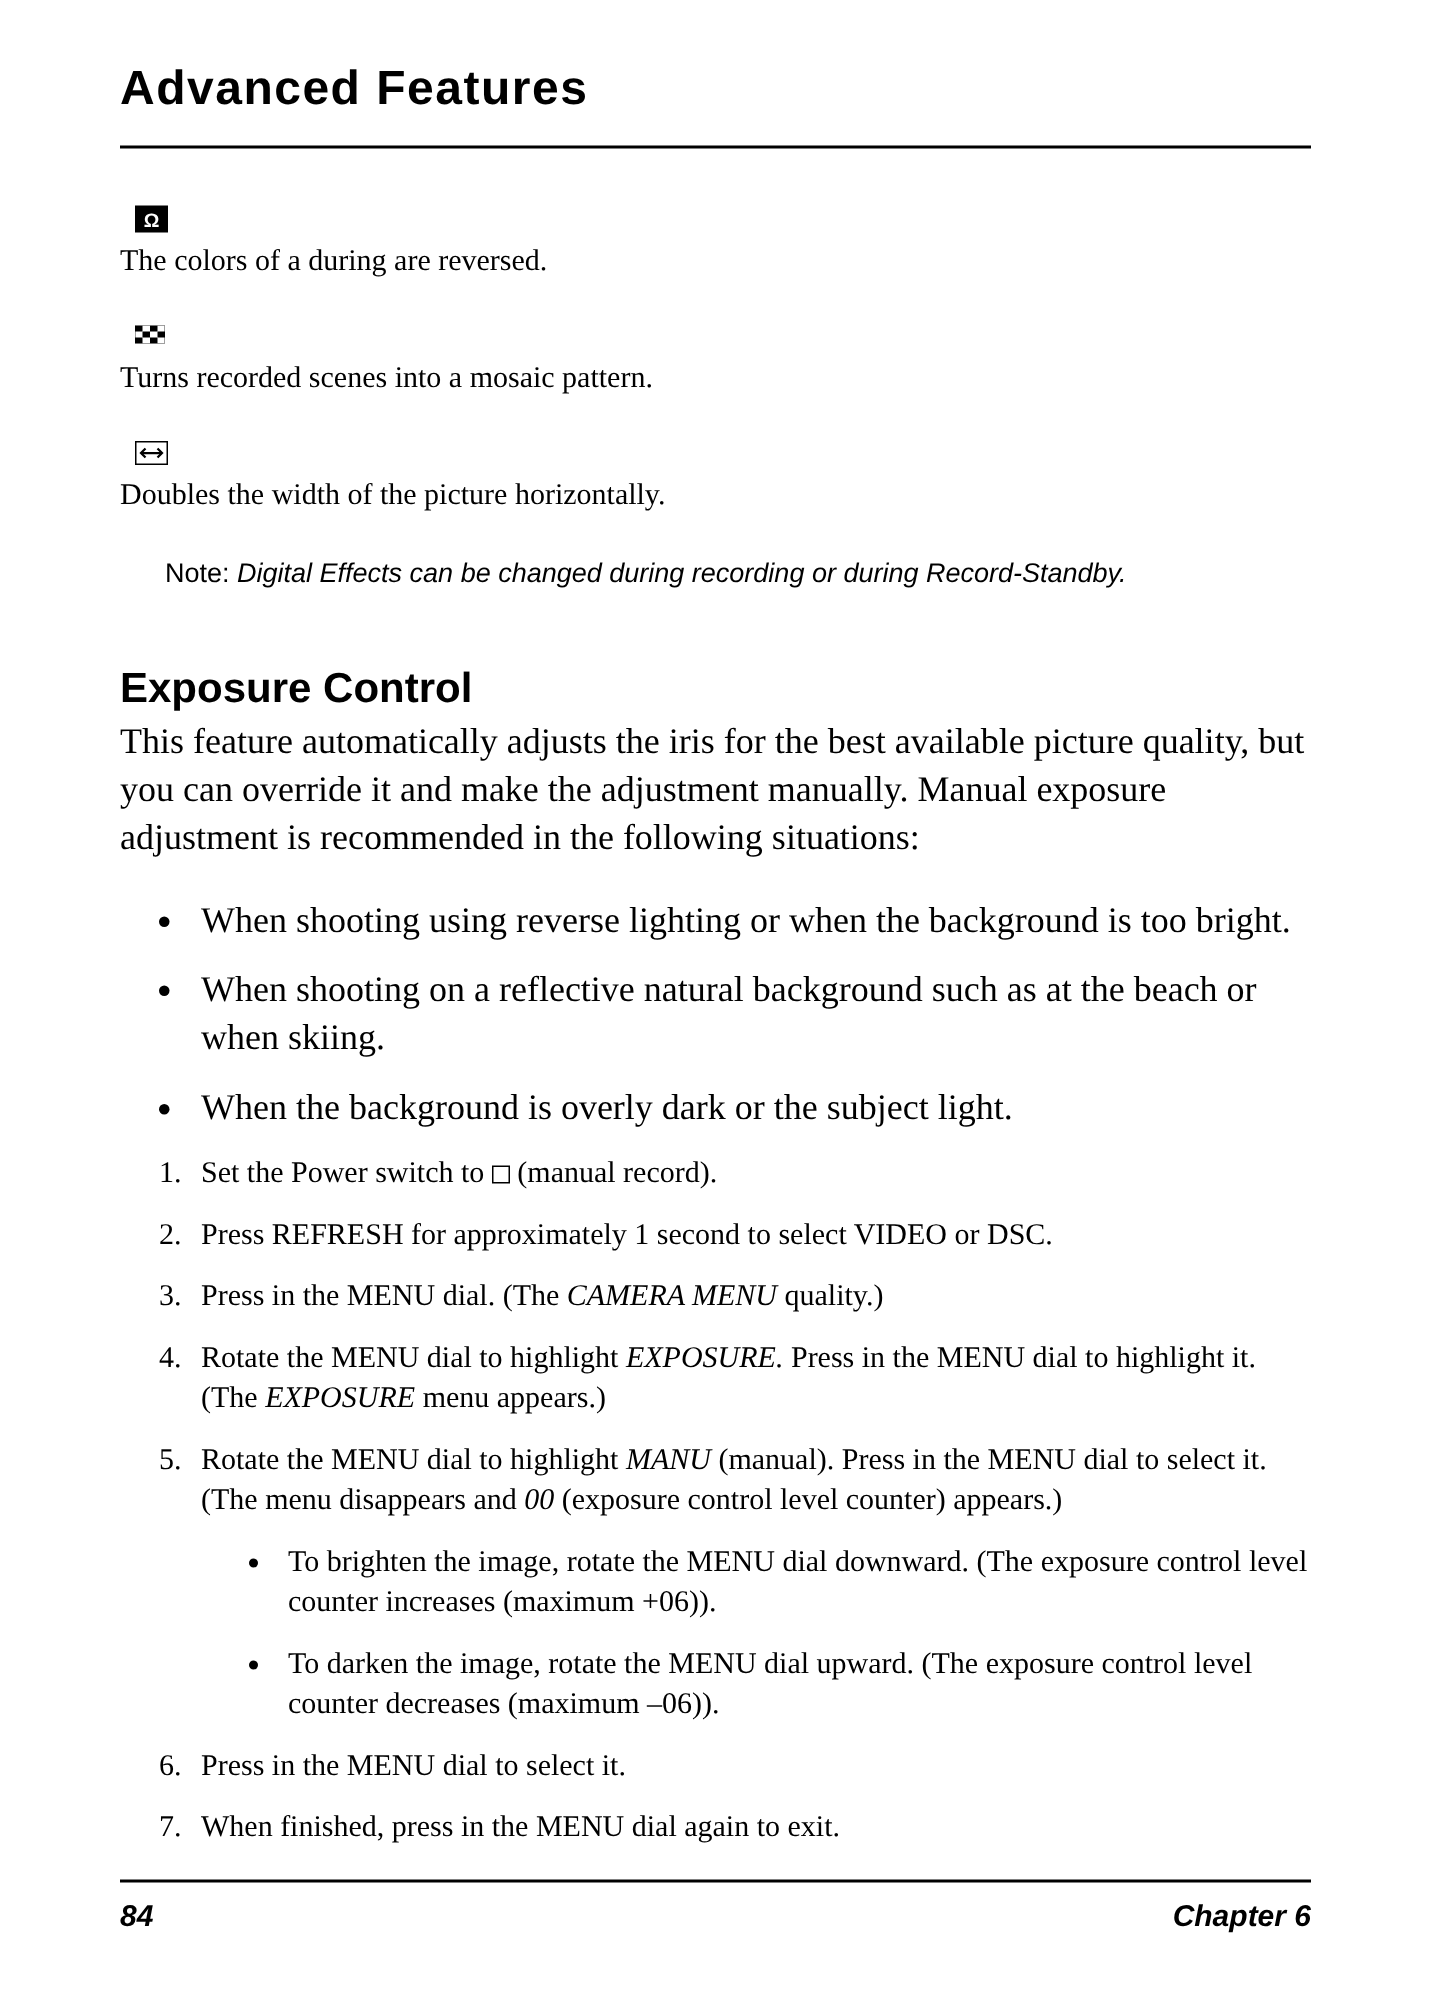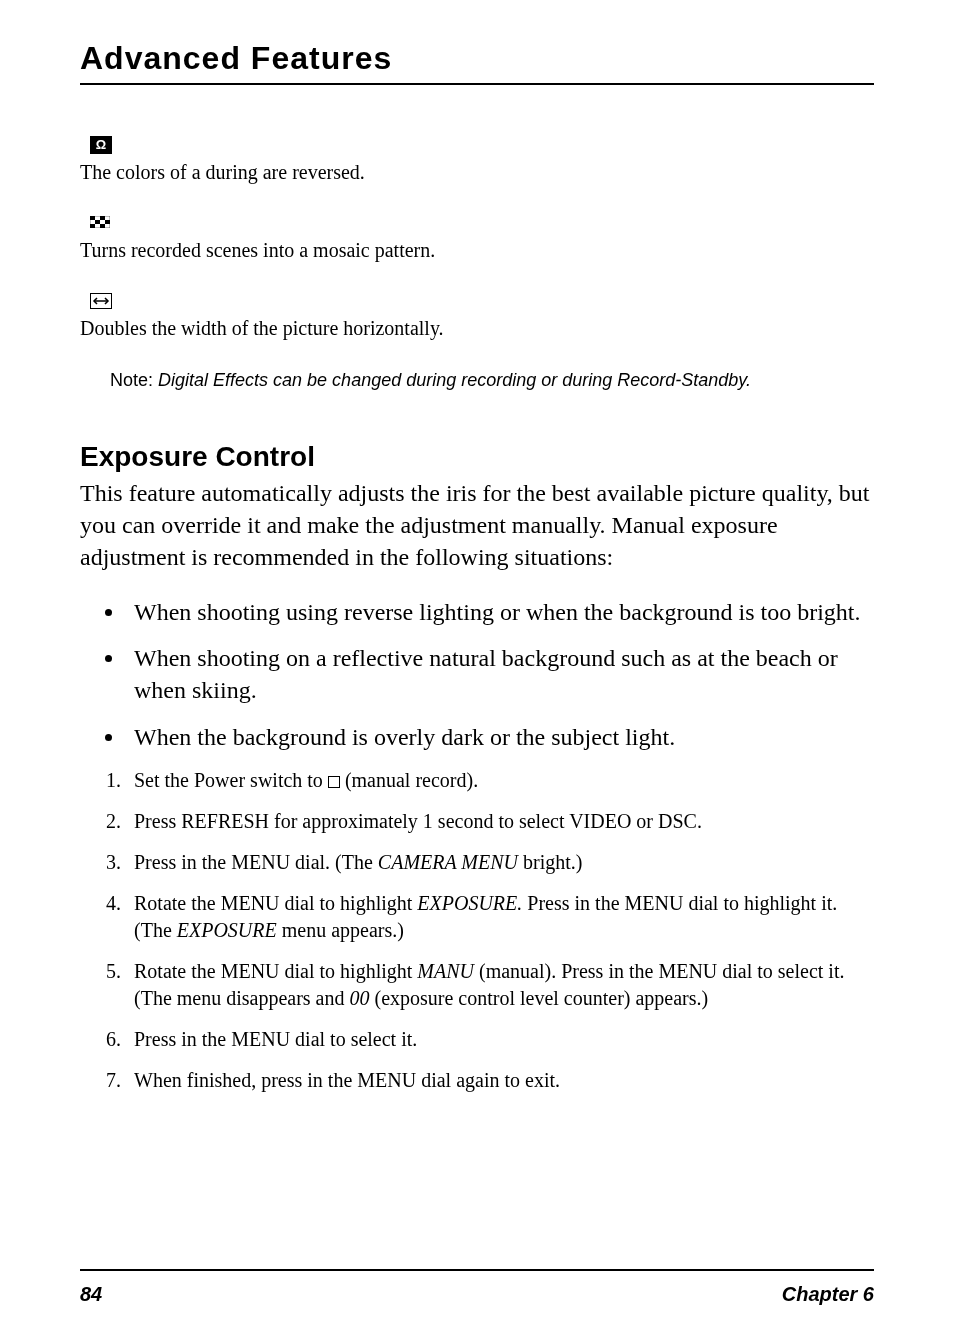--- a/index.html
+++ b/index.html
@@ -11,22 +11,22 @@
     font-family: Georgia, 'Times New Roman', serif;
     color: #000;
     position: relative;
   }
   .chapter-title {
     font-family: Arial, Helvetica, sans-serif;
     font-weight: 900;
     font-size: 32px;
     letter-spacing: 1px;
     border-bottom: 2px solid #000;
-    padding-bottom: 6px;
-    margin-bottom: 50px;
+    padding-bottom: 20px;
+    margin-bottom: 38px;
   }
   .icon-row {
     margin-left: 10px;
     margin-bottom: 4px;
   }
   .neg-icon {
     display: inline-flex;
     align-items: center;
     justify-content: center;
     width: 22px;
@@ -110,21 +110,21 @@
     display: inline-block;
     width: 12px;
     height: 12px;
     border: 1.5px solid #000;
     vertical-align: -1px;
   }
   .footer {
     position: absolute;
     left: 80px;
     right: 80px;
-    bottom: 34px;
+    bottom: 50px;
     border-top: 2px solid #000;
     padding-top: 12px;
     display: flex;
     justify-content: space-between;
     font-family: Arial, Helvetica, sans-serif;
     font-style: italic;
     font-weight: bold;
     font-size: 20px;
   }
   .ital { font-style: italic; }
@@ -178,27 +178,31 @@
   <li>When shooting on a reflective natural background such as at the beach or when skiing.</li>
   <li>When the background is overly dark or the subject light.</li>
 </ul>
 
 <ol class="steps">
   <li>
     <span>Set the Power switch to </span><span class="manual-box"></span><span> (manual record).</span>
   </li>
   <li>Press REFRESH for approximately 1 second to select VIDEO or DSC.</li>
   <li>
-    <span>Press in the MENU dial. (The </span><span class="ital">CAMERA MENU</span><span> bright.)</span>
+    <span>Press in the MENU dial. (The </span><span class="ital">CAMERA MENU</span><span> quality.)</span>
   </li>
   <li>
     <span>Rotate the MENU dial to highlight </span><span class="ital">EXPOSURE.</span><span> Press in the MENU dial to highlight it. (The </span><span class="ital">EXPOSURE</span><span> menu appears.)</span>
   </li>
   <li>
     <span>Rotate the MENU dial to highlight </span><span class="ital">MANU</span><span> (manual). Press in the MENU dial to select it. (The menu disappears and </span><span class="ital">00</span><span> (exposure control level counter) appears.)</span>
+    <ul class="sub">
+      <li>To brighten the image, rotate the MENU dial downward. (The exposure control level counter increases (maximum +06)).</li>
+      <li>To darken the image, rotate the MENU dial upward. (The exposure control level counter decreases (maximum –06)).</li>
+    </ul>
   </li>
   <li>Press in the MENU dial to select it.</li>
   <li>When finished, press in the MENU dial again to exit.</li>
 </ol>
 
 <div class="footer">
   <span>84</span>
   <span>Chapter 6</span>
 </div>
 

